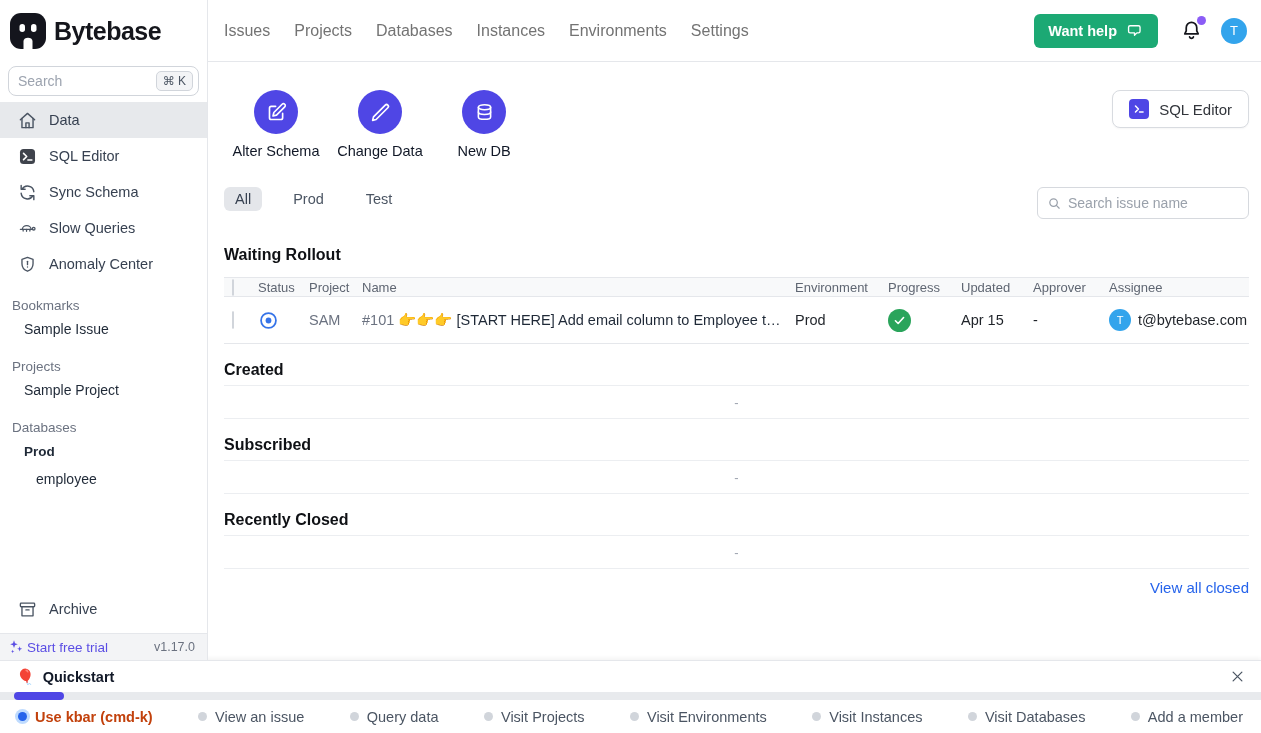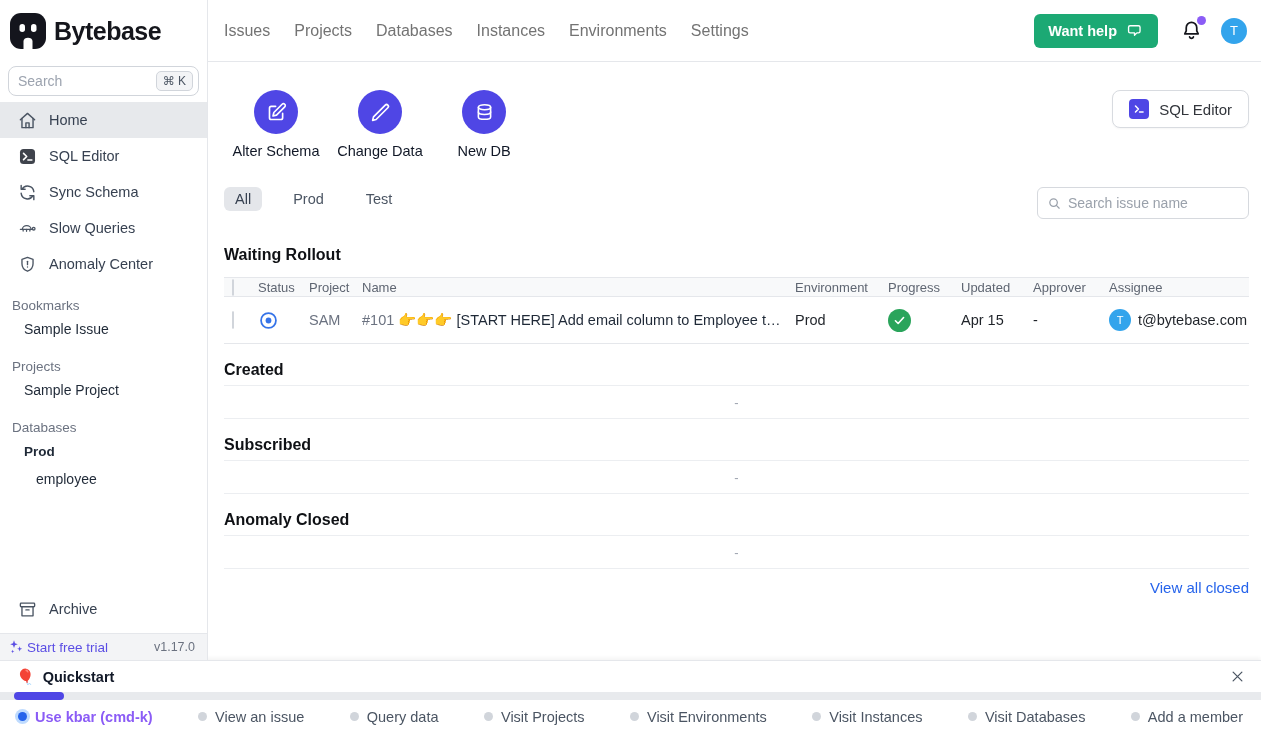--- a/index.html
+++ b/index.html
@@ -117,21 +117,21 @@
   .qs-title { font-size:14.5px; font-weight:600; color:#111827; }
   .qs-close { margin-left:auto; cursor:pointer; color:#4b5563; }
   .qs-track { height:8px; background:#e8eaed; position:relative; }
   .qs-fill { position:absolute; left:14px; top:0; height:8px; background:#4f46e5;
     border-radius:5px; }
   .qs-steps { flex:1; display:flex; align-items:center; justify-content:space-between;
     padding:0 18px; }
   .qs-step { display:flex; align-items:center; gap:8px; font-size:14.5px; color:#4b5563;
     cursor:pointer; white-space:nowrap; }
   .qs-dot { width:9px; height:9px; border-radius:50%; background:#d1d5db; flex:0 0 9px; }
-  .qs-step.active { color:#8b5cf6; font-weight:600; }
+  .qs-step.active { color:#c2410c; font-weight:600; }
   .qs-step.active .qs-dot { background:#2563eb; box-shadow:0 0 0 3px #bfdbfe; }
 </style>
 </head>
 <body>
 
 <div class="app">
 
   <aside class="sidebar">
     <div class="logo-row">
       <span>
@@ -152,21 +152,21 @@
 
     <nav>
       <div class="nav-item active">
         <span class="nicon">
           <svg viewBox="0 0 24 24" fill="none" stroke="currentColor" stroke-width="1.8" stroke-linecap="round" stroke-linejoin="round">
               <path d="M3 11l9-8 9 8"></path>
               <path d="M5 9.5V21h14V9.5"></path>
               <path d="M10 21v-6h4v6"></path>
             </svg>
         </span>
-        <span>Home</span>
+        <span>Data</span>
       </div>
       <div class="nav-item">
         <span class="nicon">
           <svg viewBox="0 0 24 24">
               <rect x="2.5" y="2.5" width="19" height="19" rx="4.5" fill="#3f434c"></rect>
               <path d="M7 8l4 4-4 4" stroke="#fff" stroke-width="2" fill="none" stroke-linecap="round" stroke-linejoin="round"></path>
               <path d="M12.5 16.5h5" stroke="#fff" stroke-width="2" stroke-linecap="round"></path>
             </svg>
         </span>
         <span>SQL Editor</span>
@@ -373,21 +373,21 @@
           <span>t@bytebase.com</span>
         </div>
       </div>
 
       <h2 class="sub-section-title">Created</h2>
       <div class="empty-row">-</div>
 
       <h2 class="sub-section-title">Subscribed</h2>
       <div class="empty-row">-</div>
 
-      <h2 class="sub-section-title">Anomaly Closed</h2>
+      <h2 class="sub-section-title">Recently Closed</h2>
       <div class="empty-row">-</div>
 
       <div class="view-all-row">
         <span class="view-all">View all closed</span>
       </div>
 
     </div>
   </main>
 </div>
 

